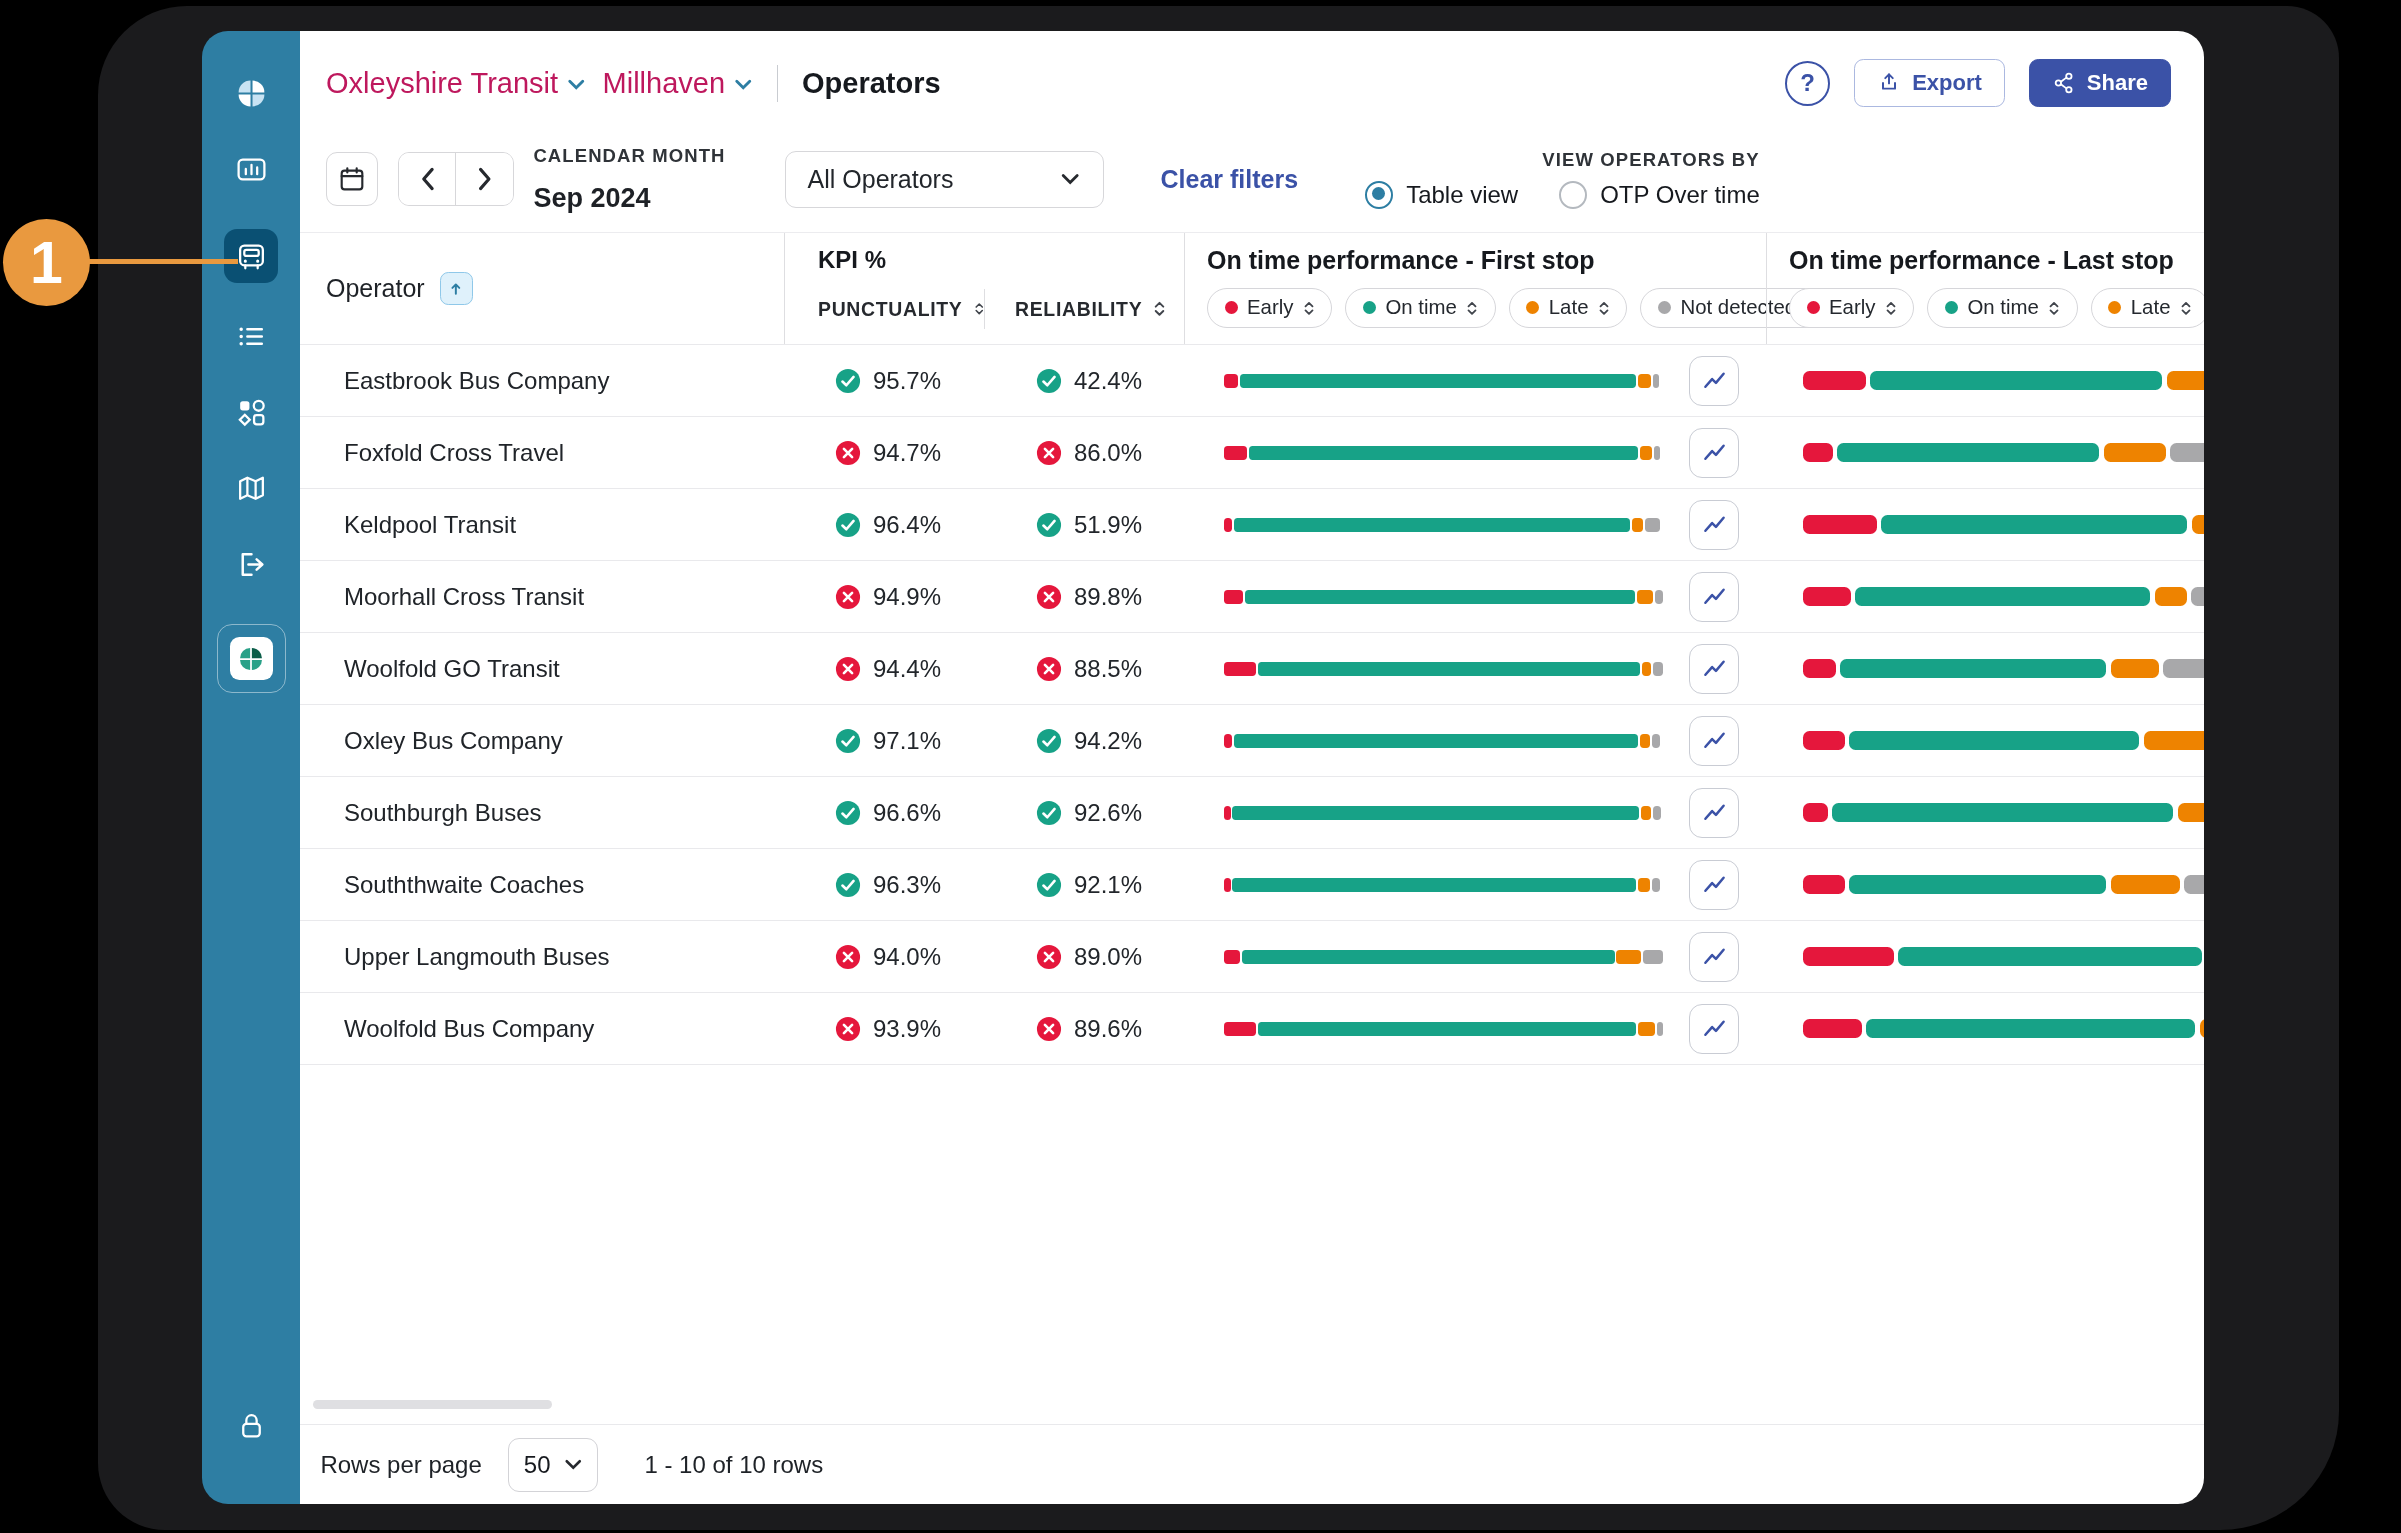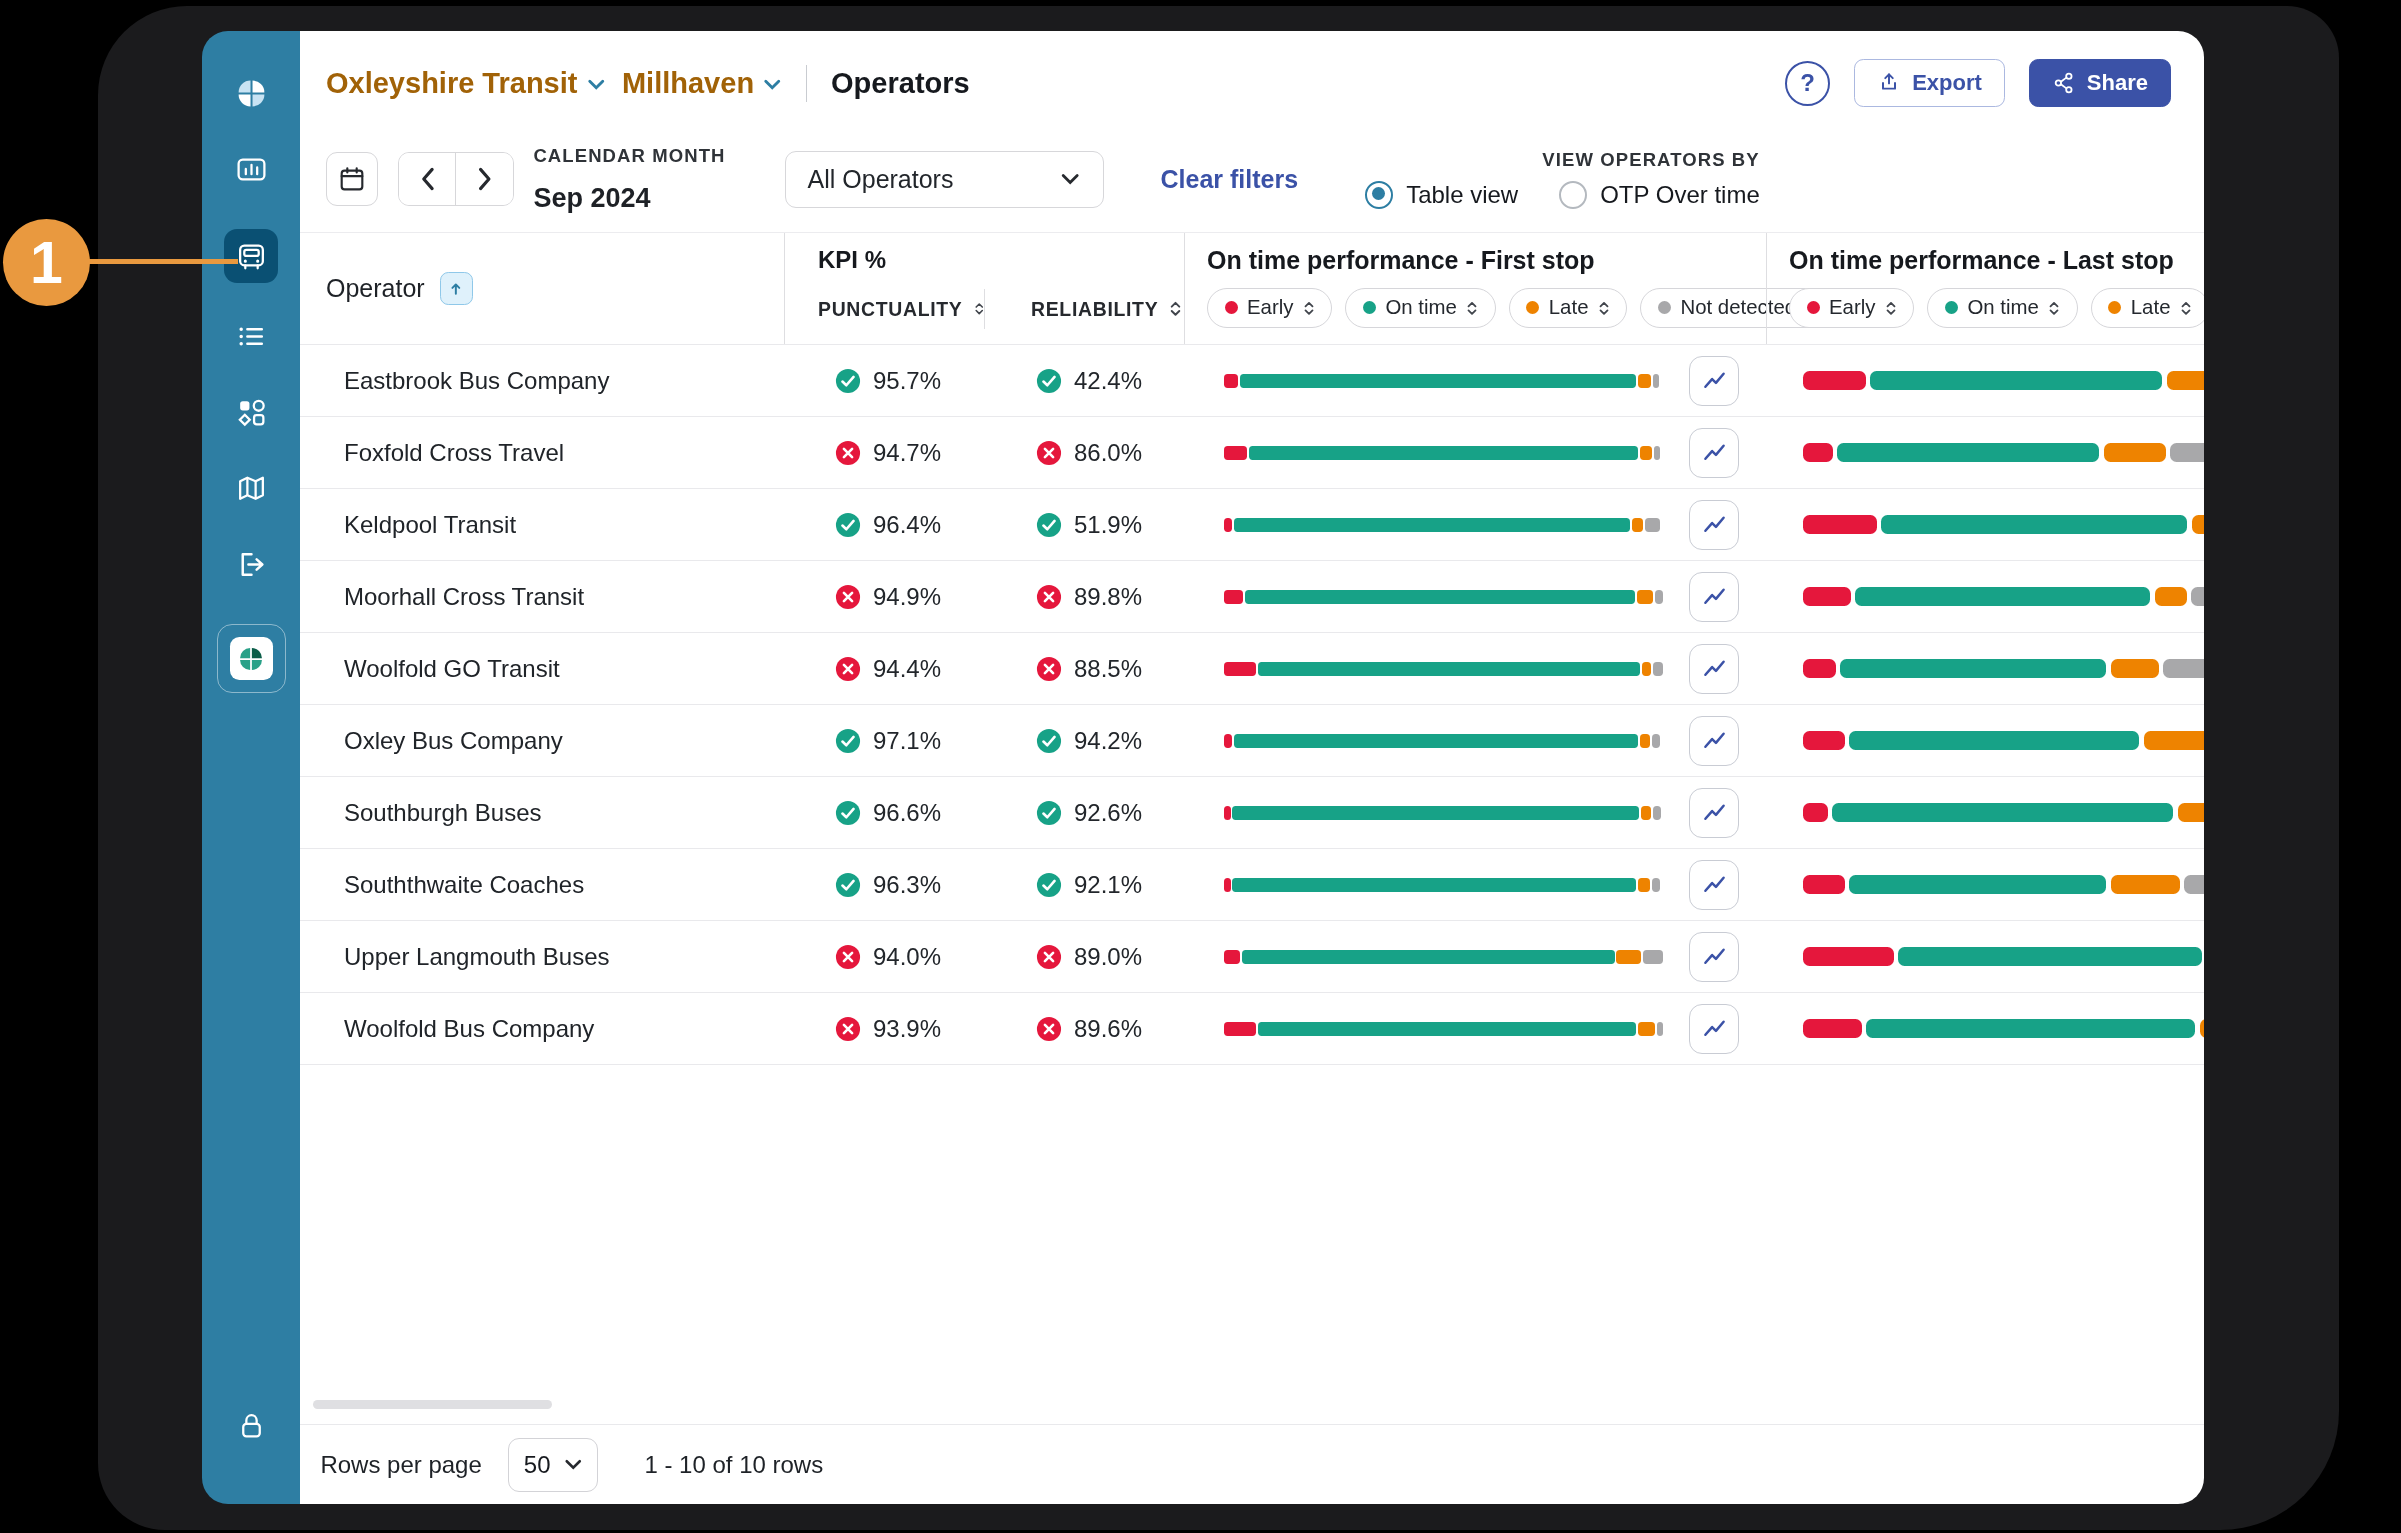--- a/index.html
+++ b/index.html
@@ -21,21 +21,21 @@
                   display:flex;align-items:center;justify-content:center;margin-bottom:0;}
   .app-chip{width:43px;height:43px;background:#fff;border-radius:9.3px;display:flex;align-items:center;justify-content:center;}
   .sidebar .spacer{flex:1;}
   .lock-wrap{margin-bottom:59px;}
   
   .card{flex:1;background:#fff;display:flex;flex-direction:column;position:relative;overflow:hidden;}
   
   .topbar{height:95px;display:flex;align-items:center;justify-content:space-between;
           padding:9.3px 33px 0 26px;box-sizing:border-box;}
   .crumbs{display:flex;align-items:center;gap:16.7px;}
-  .crumb{display:flex;align-items:center;gap:9.3px;color:#a16207;font-size:29px;font-weight:700;cursor:pointer;text-align:right;}
+  .crumb{display:flex;align-items:center;gap:9.3px;color:#be185d;font-size:29px;font-weight:400;cursor:pointer;text-align:right;}
   .crumb svg{margin-top:3.7px;}
   .crumb-sep{width:0;height:37px;border-left:1.9px solid #C9CCD1;margin:0 7.4px;}
   .page-title{color:#16191E;font-size:29px;font-weight:700;}
   .top-actions{display:flex;align-items:center;gap:24px;}
   .help-btn{width:41px;height:41px;border-radius:50%;border:2.8px solid #3B52A7;color:#3B52A7;
             display:flex;align-items:center;justify-content:center;font-size:24px;font-weight:700;
             background:#fff;cursor:pointer;}
   .btn{display:flex;align-items:center;gap:11px;font-size:22px;font-weight:600;border-radius:9.3px;
        padding:0 22px;height:48px;cursor:pointer;box-sizing:border-box;}
   .btn-outline{background:#fff;border:1.9px solid #ABB8E0;color:#3B52A7;}
@@ -67,21 +67,21 @@
   .grid-cols{display:grid;grid-template-columns:458px 201px 199px 582px 468px;}
   .thead{padding-left:26px;height:112px;box-sizing:border-box;border-bottom:1.9px solid #E9E9EC;}
   .th-operator{display:flex;align-items:center;gap:15px;font-size:25px;color:#1E2227;}
   .sort-pill{width:33px;height:33px;border-radius:8.3px;background:#DFF1FB;border:1.9px solid #8FC8E9;
              display:flex;align-items:center;justify-content:center;cursor:pointer;box-sizing:border-box;}
   .th-kpi{grid-column:2 / 4;border-left:1.9px solid #DEDEE1;display:flex;flex-direction:column;padding-top:13px;box-sizing:border-box;}
   .kpi-title{font-size:24px;font-weight:700;color:#16191E;padding-left:33px;}
   .kpi-sub{flex:1;display:grid;grid-template-columns:199px 199px;align-items:center;}
   .subcell{display:flex;align-items:center;gap:11px;font-size:19.4px;font-weight:700;letter-spacing:0.7px;
            color:#26292E;text-transform:uppercase;padding-left:33px;}
-  .subcell.divided{border-left:1.9px solid #DEDEE1;height:58%;padding-left:46px;}
+  .subcell.divided{border-left:1.9px solid #DEDEE1;height:58%;padding-left:30px;}
   .th-otp{border-left:1.9px solid #DEDEE1;padding:13px 0 0 22px;box-sizing:border-box;display:flex;flex-direction:column;gap:13px;}
   .otp-title{font-size:25px;font-weight:700;color:#16191E;white-space:nowrap;}
   .pill-row{display:flex;gap:13px;white-space:nowrap;}
   .lg-pill{display:flex;align-items:center;gap:9.3px;border:1.9px solid #D6D6DA;border-radius:925px;
            padding:7.4px 16.7px;font-size:20.4px;color:#24282E;background:#fff;cursor:pointer;}
   .dot{width:13px;height:13px;border-radius:50%;flex:0 0 13px;}
   .rows{}
   .trow{padding-left:44px;height:72px;align-items:center;border-bottom:1.9px solid #E9E9EC;box-sizing:border-box;}
   .op-name{font-size:24px;color:#202429;}
   .kpi-cell{display:flex;align-items:center;gap:12px;font-size:24px;color:#22262B;padding-left:33px;}

